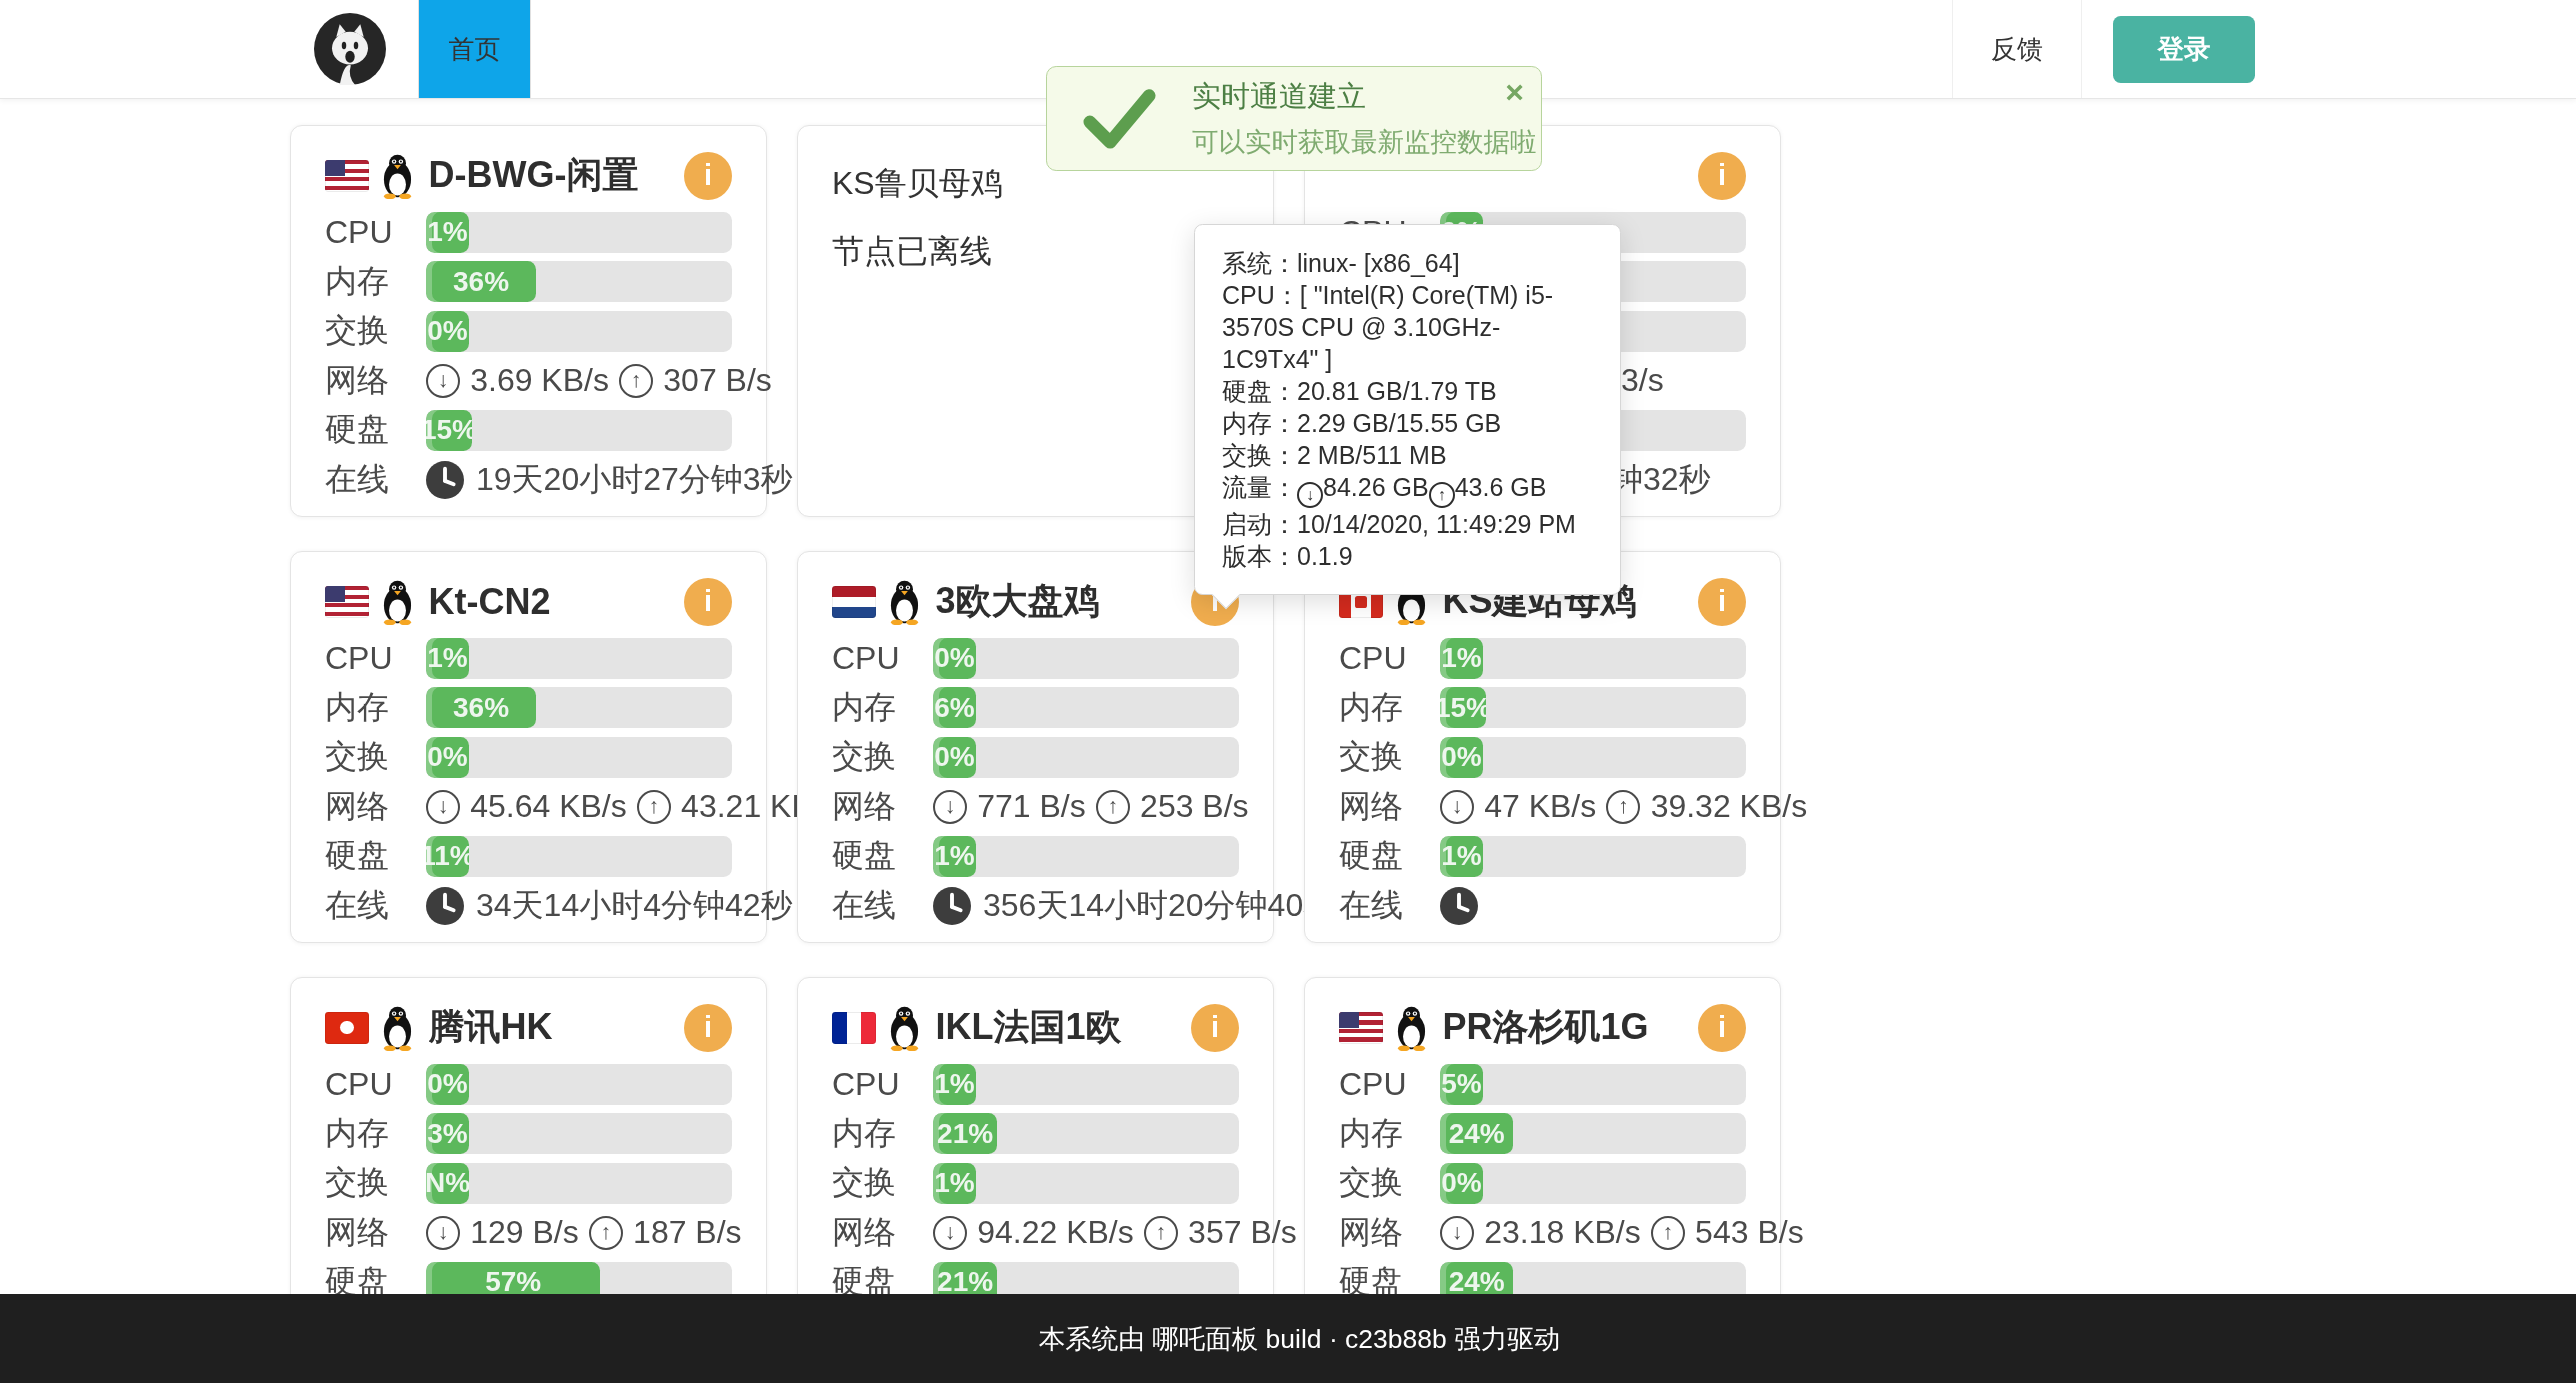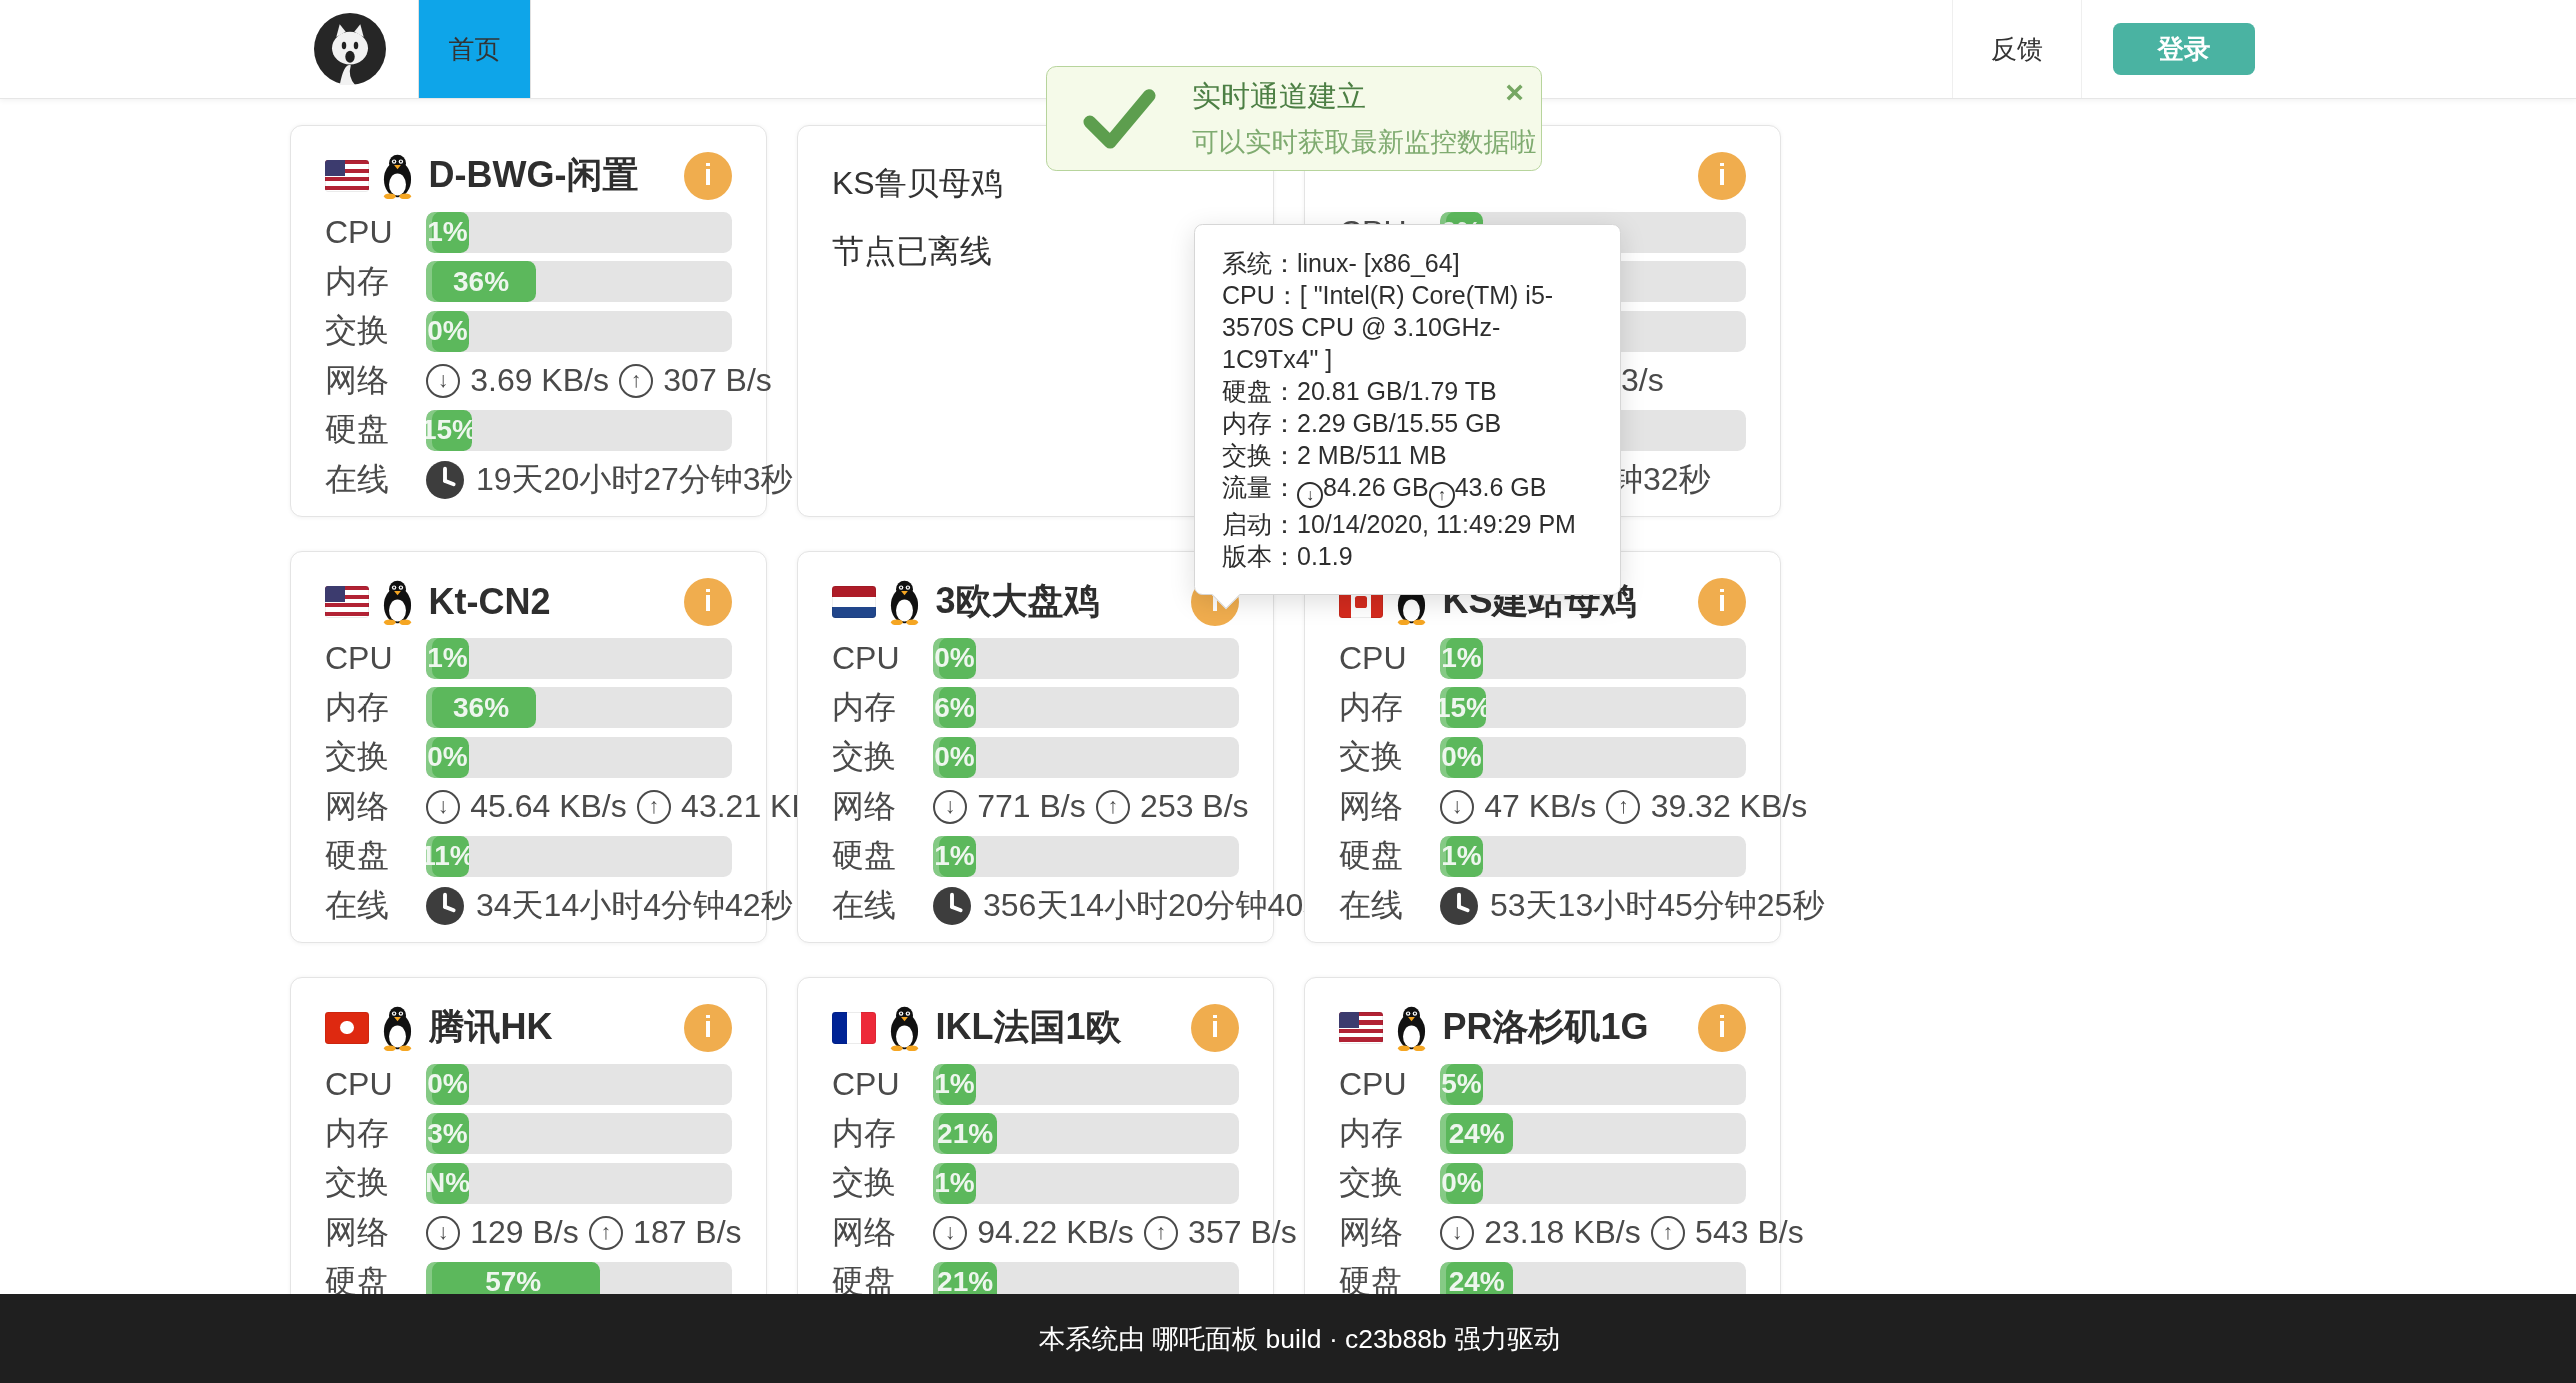--- a/index.html
+++ b/index.html
@@ -20,21 +20,21 @@
     margin-left:32px; width:113px; background:#0ea5e9; display:flex; align-items:center;
     justify-content:center; font-size:26px; color:#333;
     border-left:0.9px solid #e0e0e0; border-right:0.9px solid #e0e0e0; cursor:pointer;
   }
   .hspacer { flex:1; }
   .feedback {
     width:130px; display:flex; align-items:center; justify-content:center; font-size:26px;
     border-left:0.9px solid #efefef; border-right:0.9px solid #efefef; cursor:pointer;
   }
   .login-btn {
-    align-self:center; margin-left:31px; margin-right:31px; width:142px; height:52px;
+    align-self:center; margin-left:31px; margin-right:31px; width:142px; height:67px;
     border-radius:7.7px; background:#4ab3a2; color:#fff; font-size:26.5px; font-weight:bold;
     display:flex; align-items:center; justify-content:center; cursor:pointer; border:none;
   }
 
   
   .grid { display:flex; flex-wrap:wrap; gap:34px 30px; padding:26px 290px 0 290px; }
   .card {
     width:477px; height:392px; background:#fff; border:0.9px solid #e4e4e4; border-radius:12px;
     box-shadow:0 0.9px 4.3px rgba(0,0,0,.05); padding:22px 34px; position:relative;
   }
@@ -459,21 +459,20 @@
       </div>
       <div class="stat-row">
         <span class="stat-label">在线</span>
         <span class="clock">
           <svg width="38" height="38" viewBox="0 0 44 44">
             <circle cx="22" cy="22" r="22" fill="#3d3d3d"></circle>
             <line x1="22" y1="23" x2="22" y2="9" stroke="#fff" stroke-width="4.5" stroke-linecap="round"></line>
             <line x1="22" y1="23" x2="32" y2="27" stroke="#fff" stroke-width="4.5" stroke-linecap="round"></line>
           </svg>
         </span>
-        <span class="frag">53天13小时45分钟25秒</span>
       </div>
     </div>
     <div class="card">
       <div class="card-head">
         <span class="flag flag-hk"></span>
         <span class="penguin">
           <svg width="39" height="46" viewBox="0 0 46 54">
             <ellipse cx="23" cy="31" rx="16" ry="21" fill="#111"></ellipse>
             <circle cx="23" cy="12" r="10" fill="#111"></circle>
             <ellipse cx="23" cy="37" rx="10" ry="13" fill="#fff"></ellipse>

